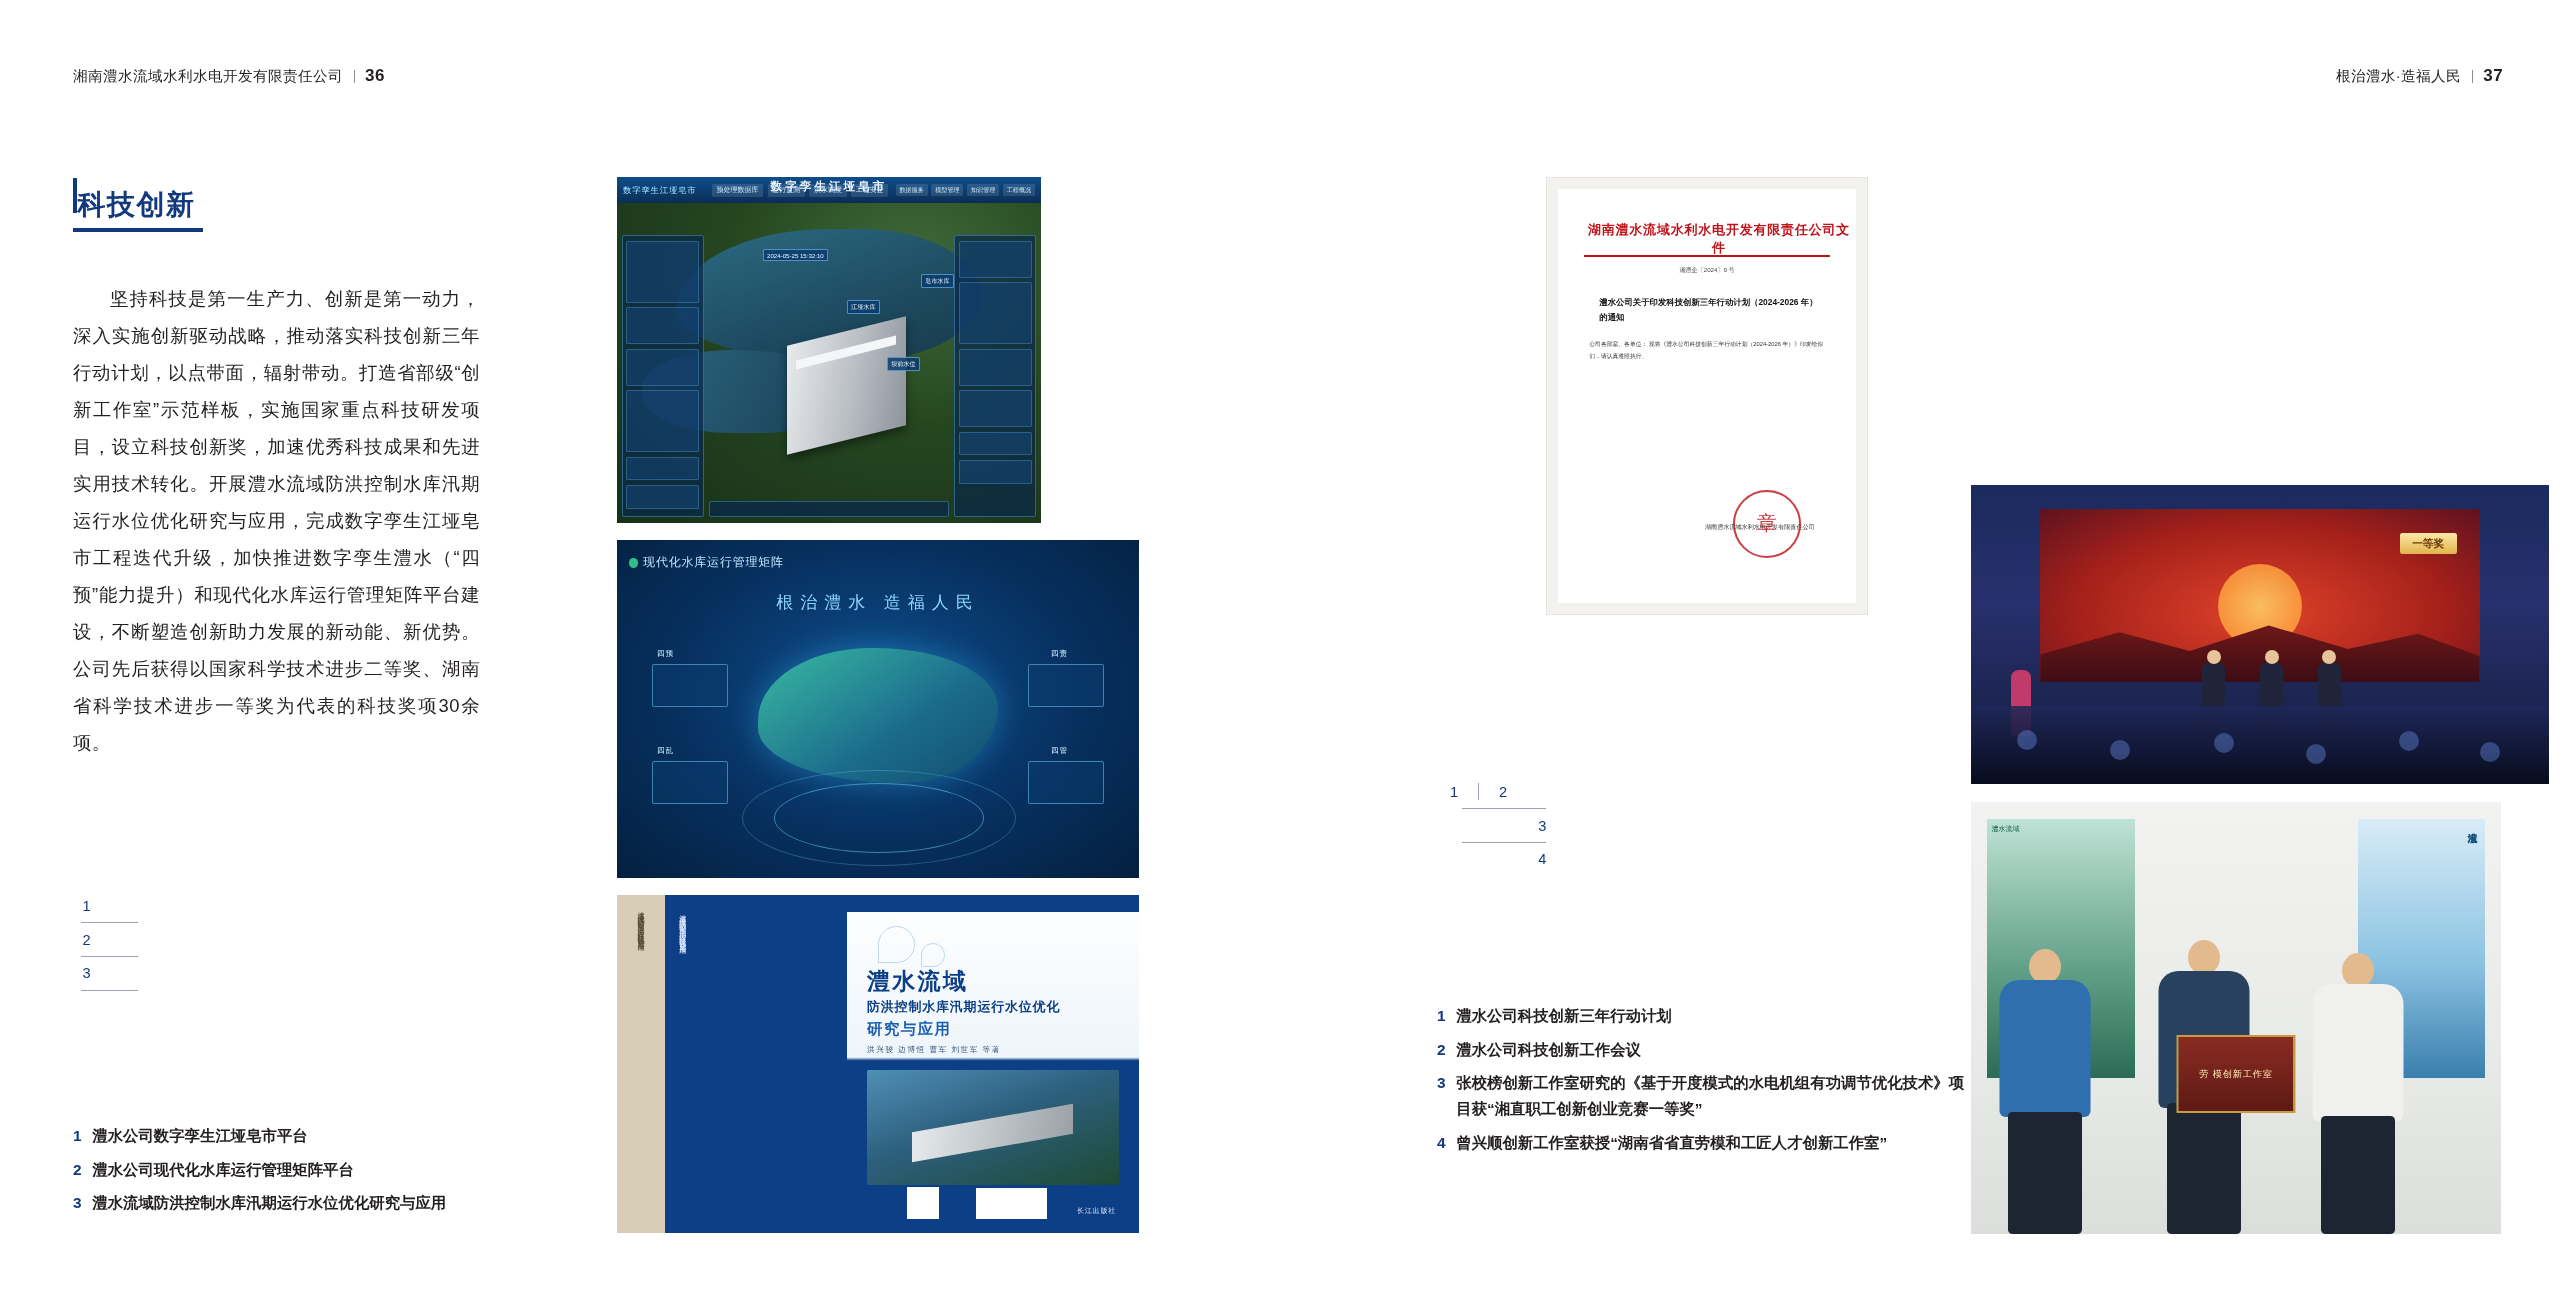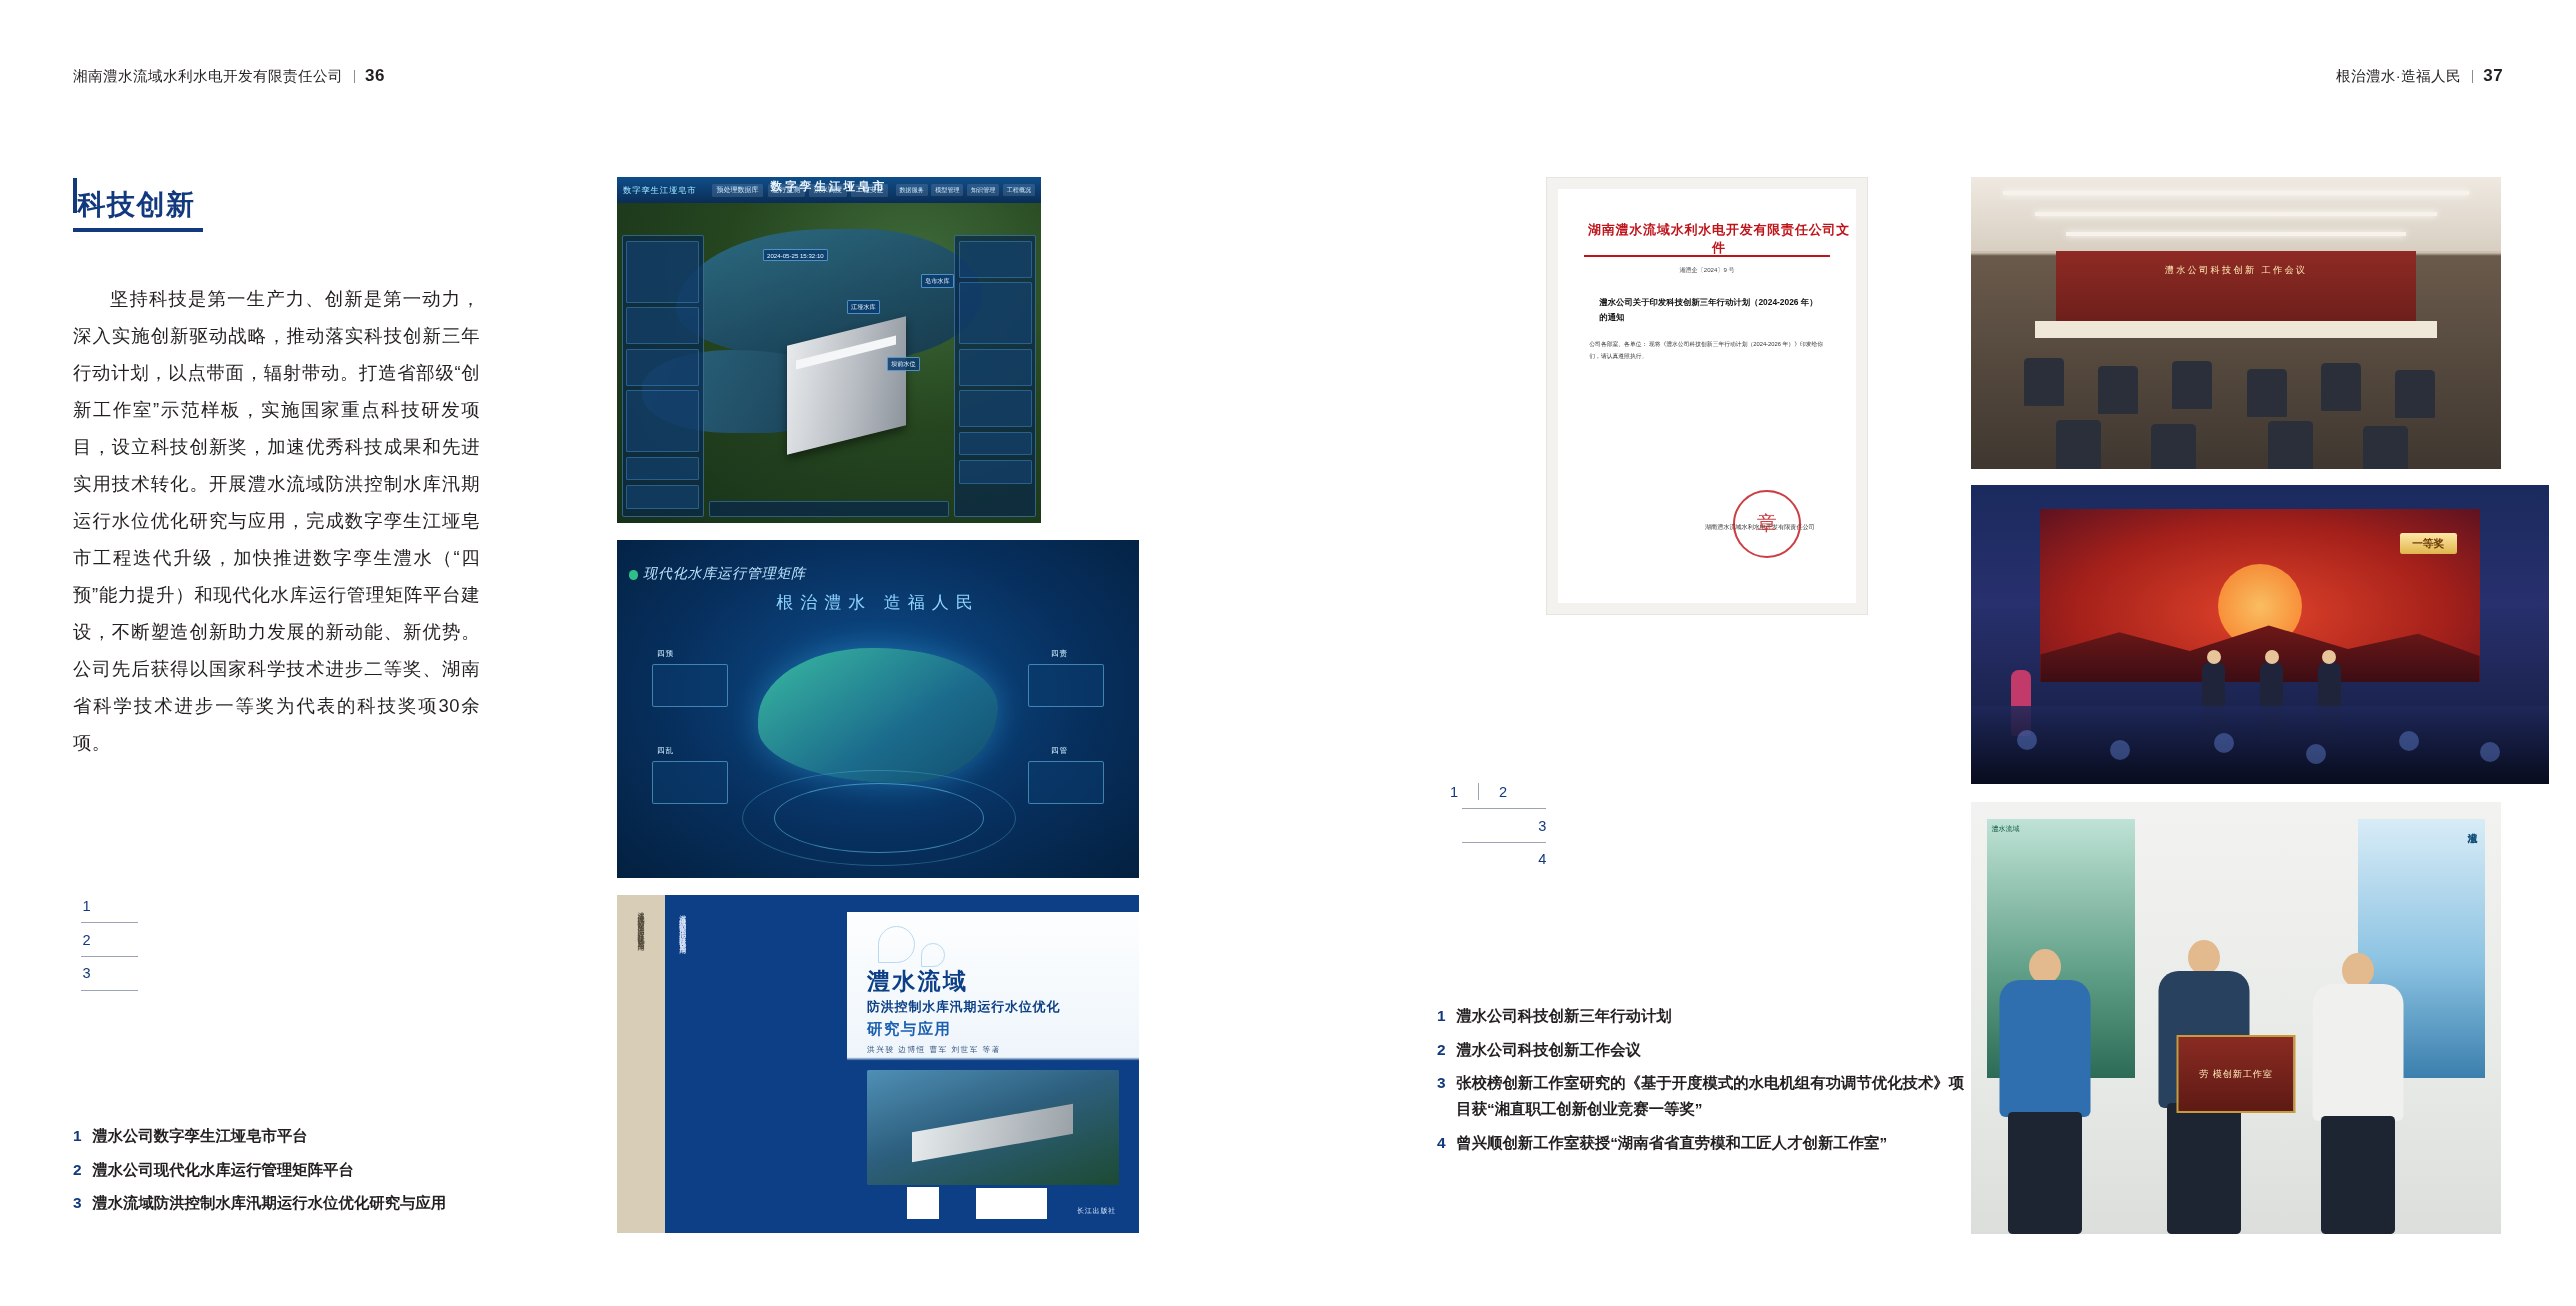--- a/index.html
+++ b/index.html
@@ -222,21 +222,21 @@
     padding:1.5px 3.1px; border-radius:1.5px; white-space:nowrap;
   }
   .dt-bottombar{
     position:absolute; left:92px; right:92px; bottom:6.1px; height:14px;
     background: rgba(10,40,72,.75); border:0.8px solid rgba(90,170,230,.4); border-radius:2.3px;
   }
 
   
   #fig-map { left: 617px; top: 540px; width: 522px; height: 338px;
     background: radial-gradient(ellipse at 50% 45%, #0e4f8f 0%, #07305f 55%, #03203f 100%); }
-  #fig-map .m-head { position:absolute; left:12.3px; top:25px; font-size:14px; color:#bfe6ff; letter-spacing:0.8px;font-style:italic; }
+  #fig-map .m-head { position:absolute; left:12.3px; top:14px; font-size:12px; color:#bfe6ff; letter-spacing:0.8px; }
   #fig-map .m-head .dot { display:inline-block; width:9.2px;height:9.2px;border-radius:50%;background:#2fc08a; margin-right:4.6px; vertical-align:-1.5px;}
   #fig-map .m-title {
     position:absolute; left:0; right:0; top:51px; text-align:center;
     font-size:17px; color:#8fd4ff; letter-spacing:7px;
   }
   #fig-map .shape {
     position:absolute; left:27%; top:32%; width:46%; height:40%;
     background: linear-gradient(145deg,#3ec6a6,#1d6f8e 60%,#14506e);
     border-radius: 48% 52% 40% 60% / 55% 45% 58% 42%;
     box-shadow: 0 0 31px rgba(60,200,255,.35);
@@ -528,41 +528,20 @@
       <div class="code">湘澧企〔2024〕9 号</div>
       <div class="rule"></div>
       <div class="t1">澧水公司关于印发科技创新三年行动计划（2024-2026 年）的通知</div>
       <div class="body">公司各部室、各单位：
 现将《澧水公司科技创新三年行动计划（2024-2026 年）》印发给你们，请认真遵照执行。</div>
       <div class="sign">湖南澧水流域水利水电开发有限责任公司</div>
       <div class="seal">章</div>
     </div>
   </div>
 
-  <div class="fig" id="fig-meet">
-    <div class="ceiling">
-      <div class="ceil-line" style="left:6%; top:14px; width:88%;"></div>
-      <div class="ceil-line" style="left:12%; top:35px; width:76%;"></div>
-      <div class="ceil-line" style="left:18%; top:55px; width:64%;"></div>
-    </div>
-    <div class="stage"></div>
-    <div class="banner">澧水公司科技创新
-工作会议</div>
-    <div class="table"></div>
-    <div class="seat" style="left:10%; top:181px; width:40px; height:48px;"></div>
-    <div class="seat" style="left:24%; top:189px; width:40px; height:48px;"></div>
-    <div class="seat" style="left:38%; top:184px; width:40px; height:48px;"></div>
-    <div class="seat" style="left:52%; top:192px; width:40px; height:48px;"></div>
-    <div class="seat" style="left:66%; top:186px; width:40px; height:48px;"></div>
-    <div class="seat" style="left:80%; top:193px; width:40px; height:48px;"></div>
-    <div class="seat" style="left:16%; top:243px; width:45px; height:49px;"></div>
-    <div class="seat" style="left:34%; top:247px; width:45px; height:49px;"></div>
-    <div class="seat" style="left:56%; top:244px; width:45px; height:49px;"></div>
-    <div class="seat" style="left:74%; top:249px; width:45px; height:49px;"></div>
-  </div>
 
   <div class="fig" id="fig-award">
     <div class="screen">
       <div class="sun"></div>
       <div class="mnt"></div>
     </div>
     <div class="badge">一等奖</div>
     <div class="host"></div>
     <div class="winner" style="left:40%;"></div>
     <div class="winner" style="left:50%;"></div>

